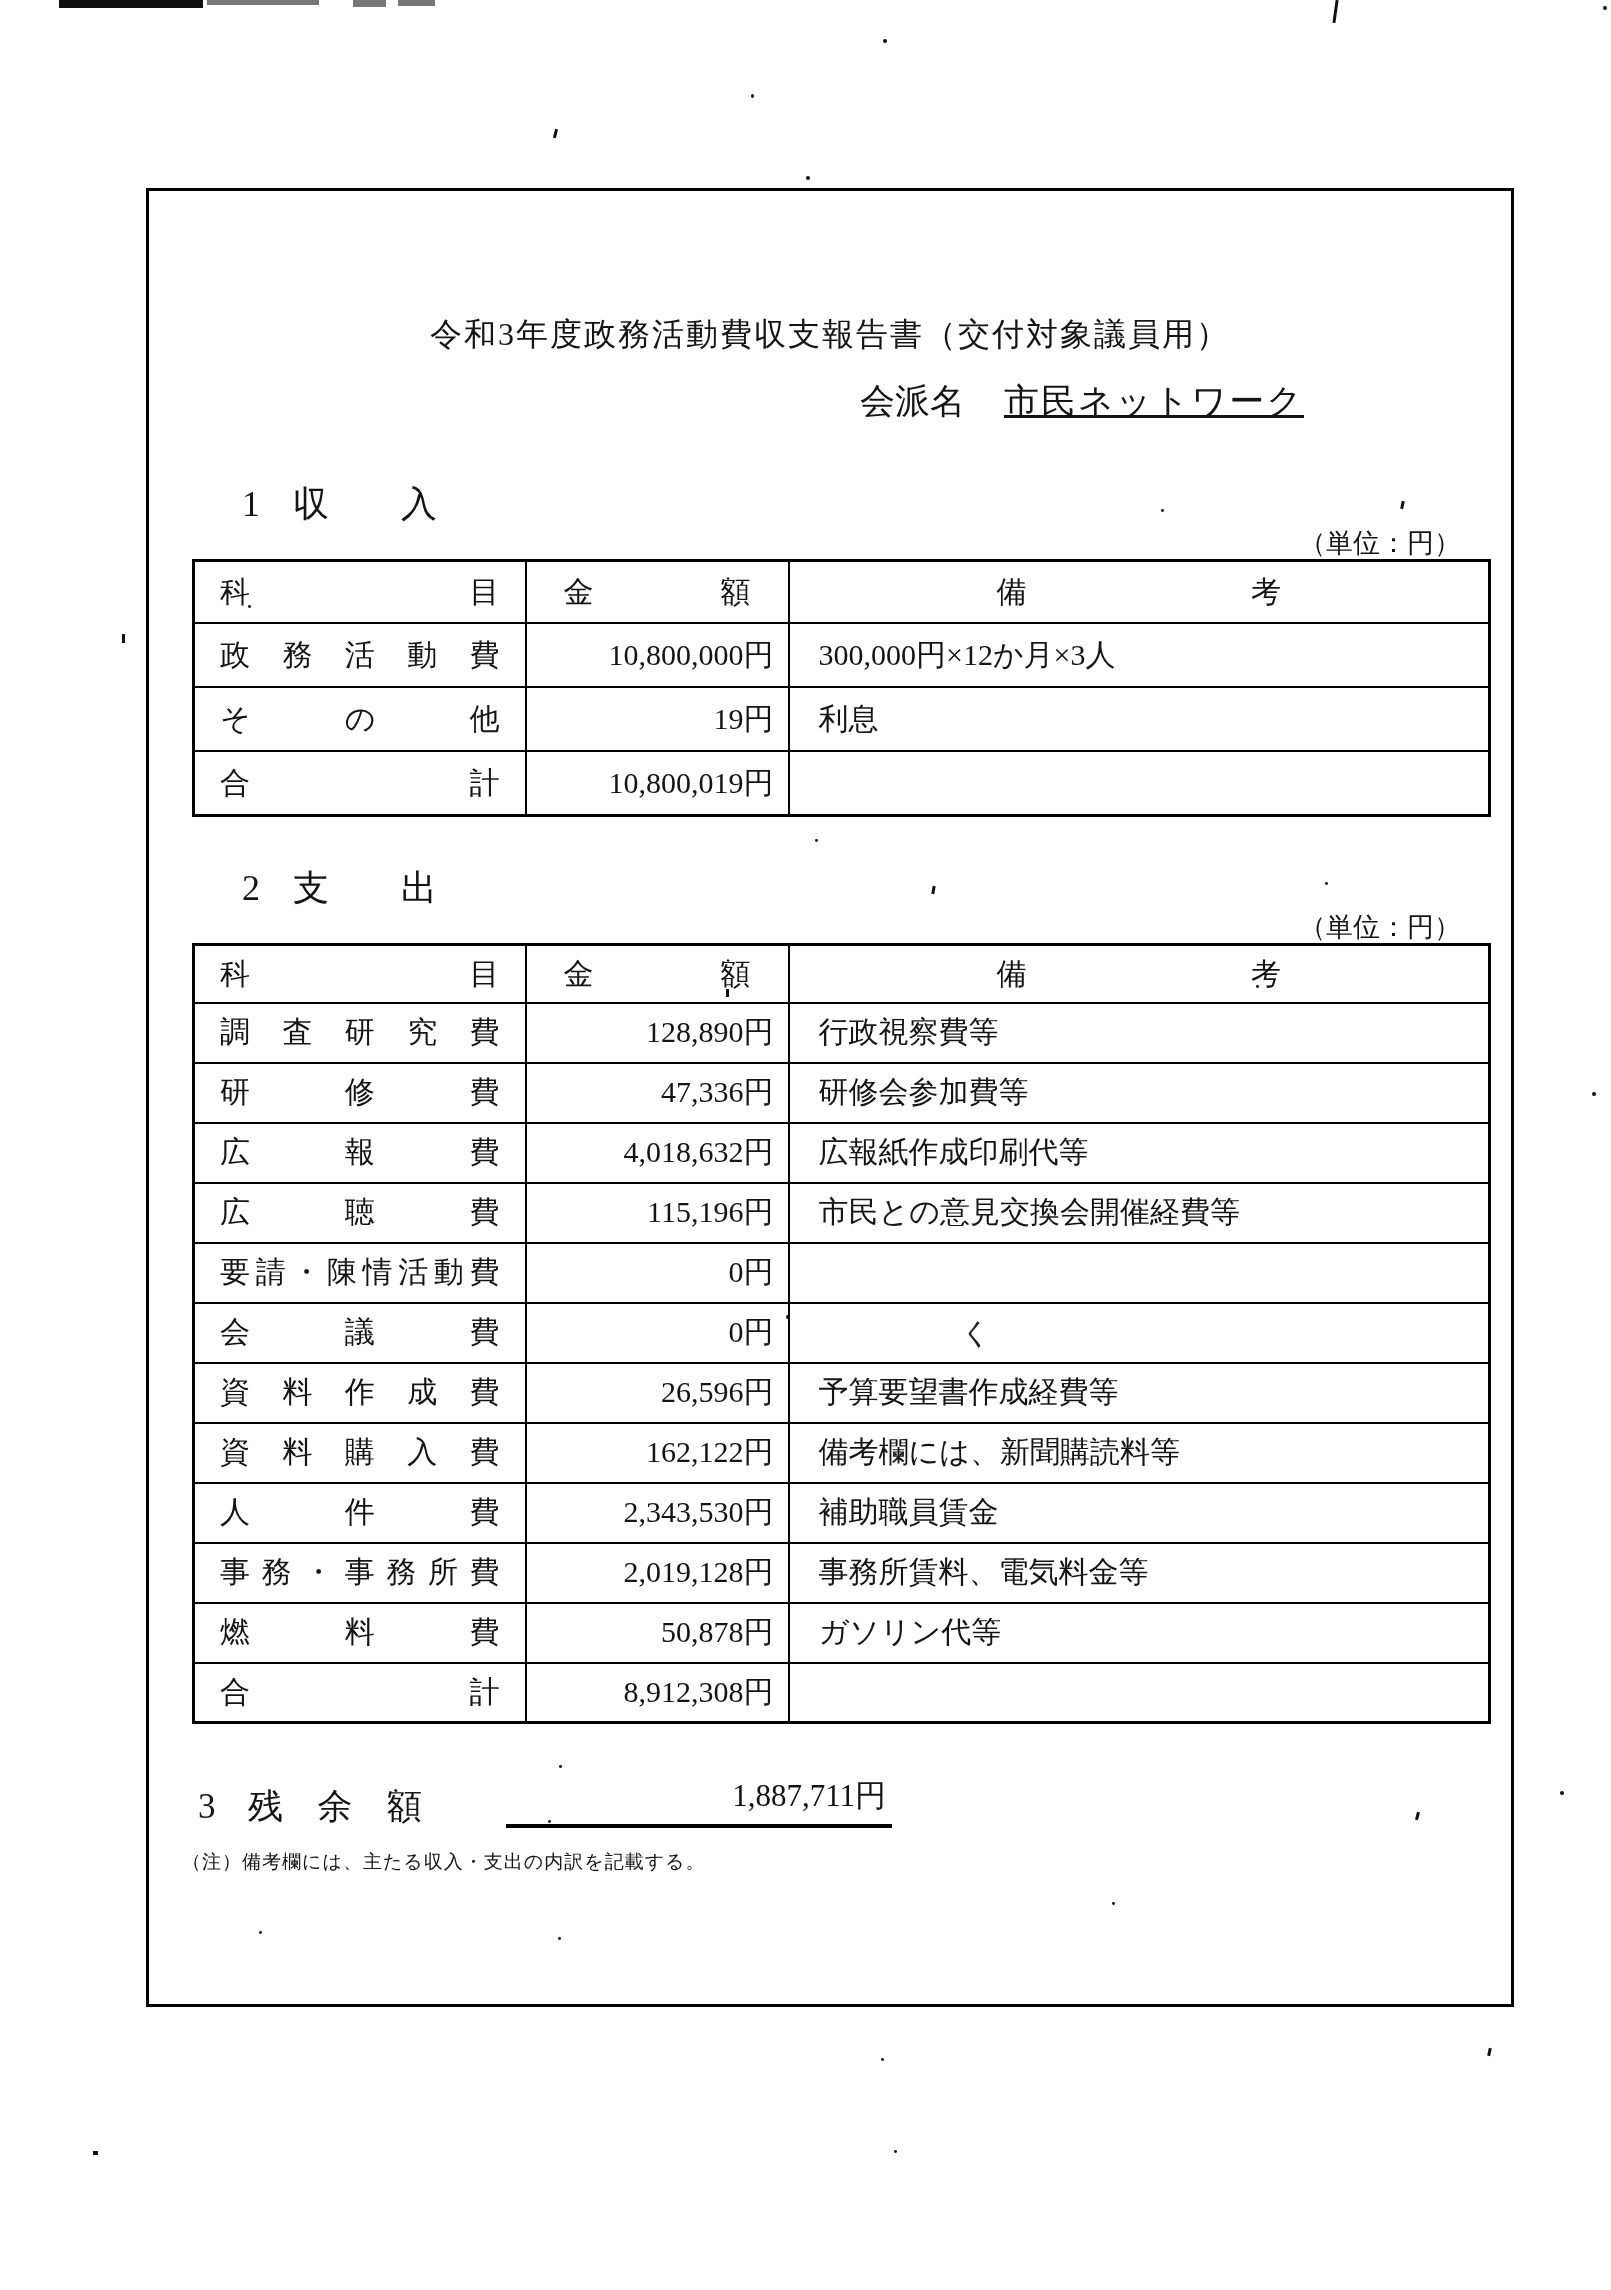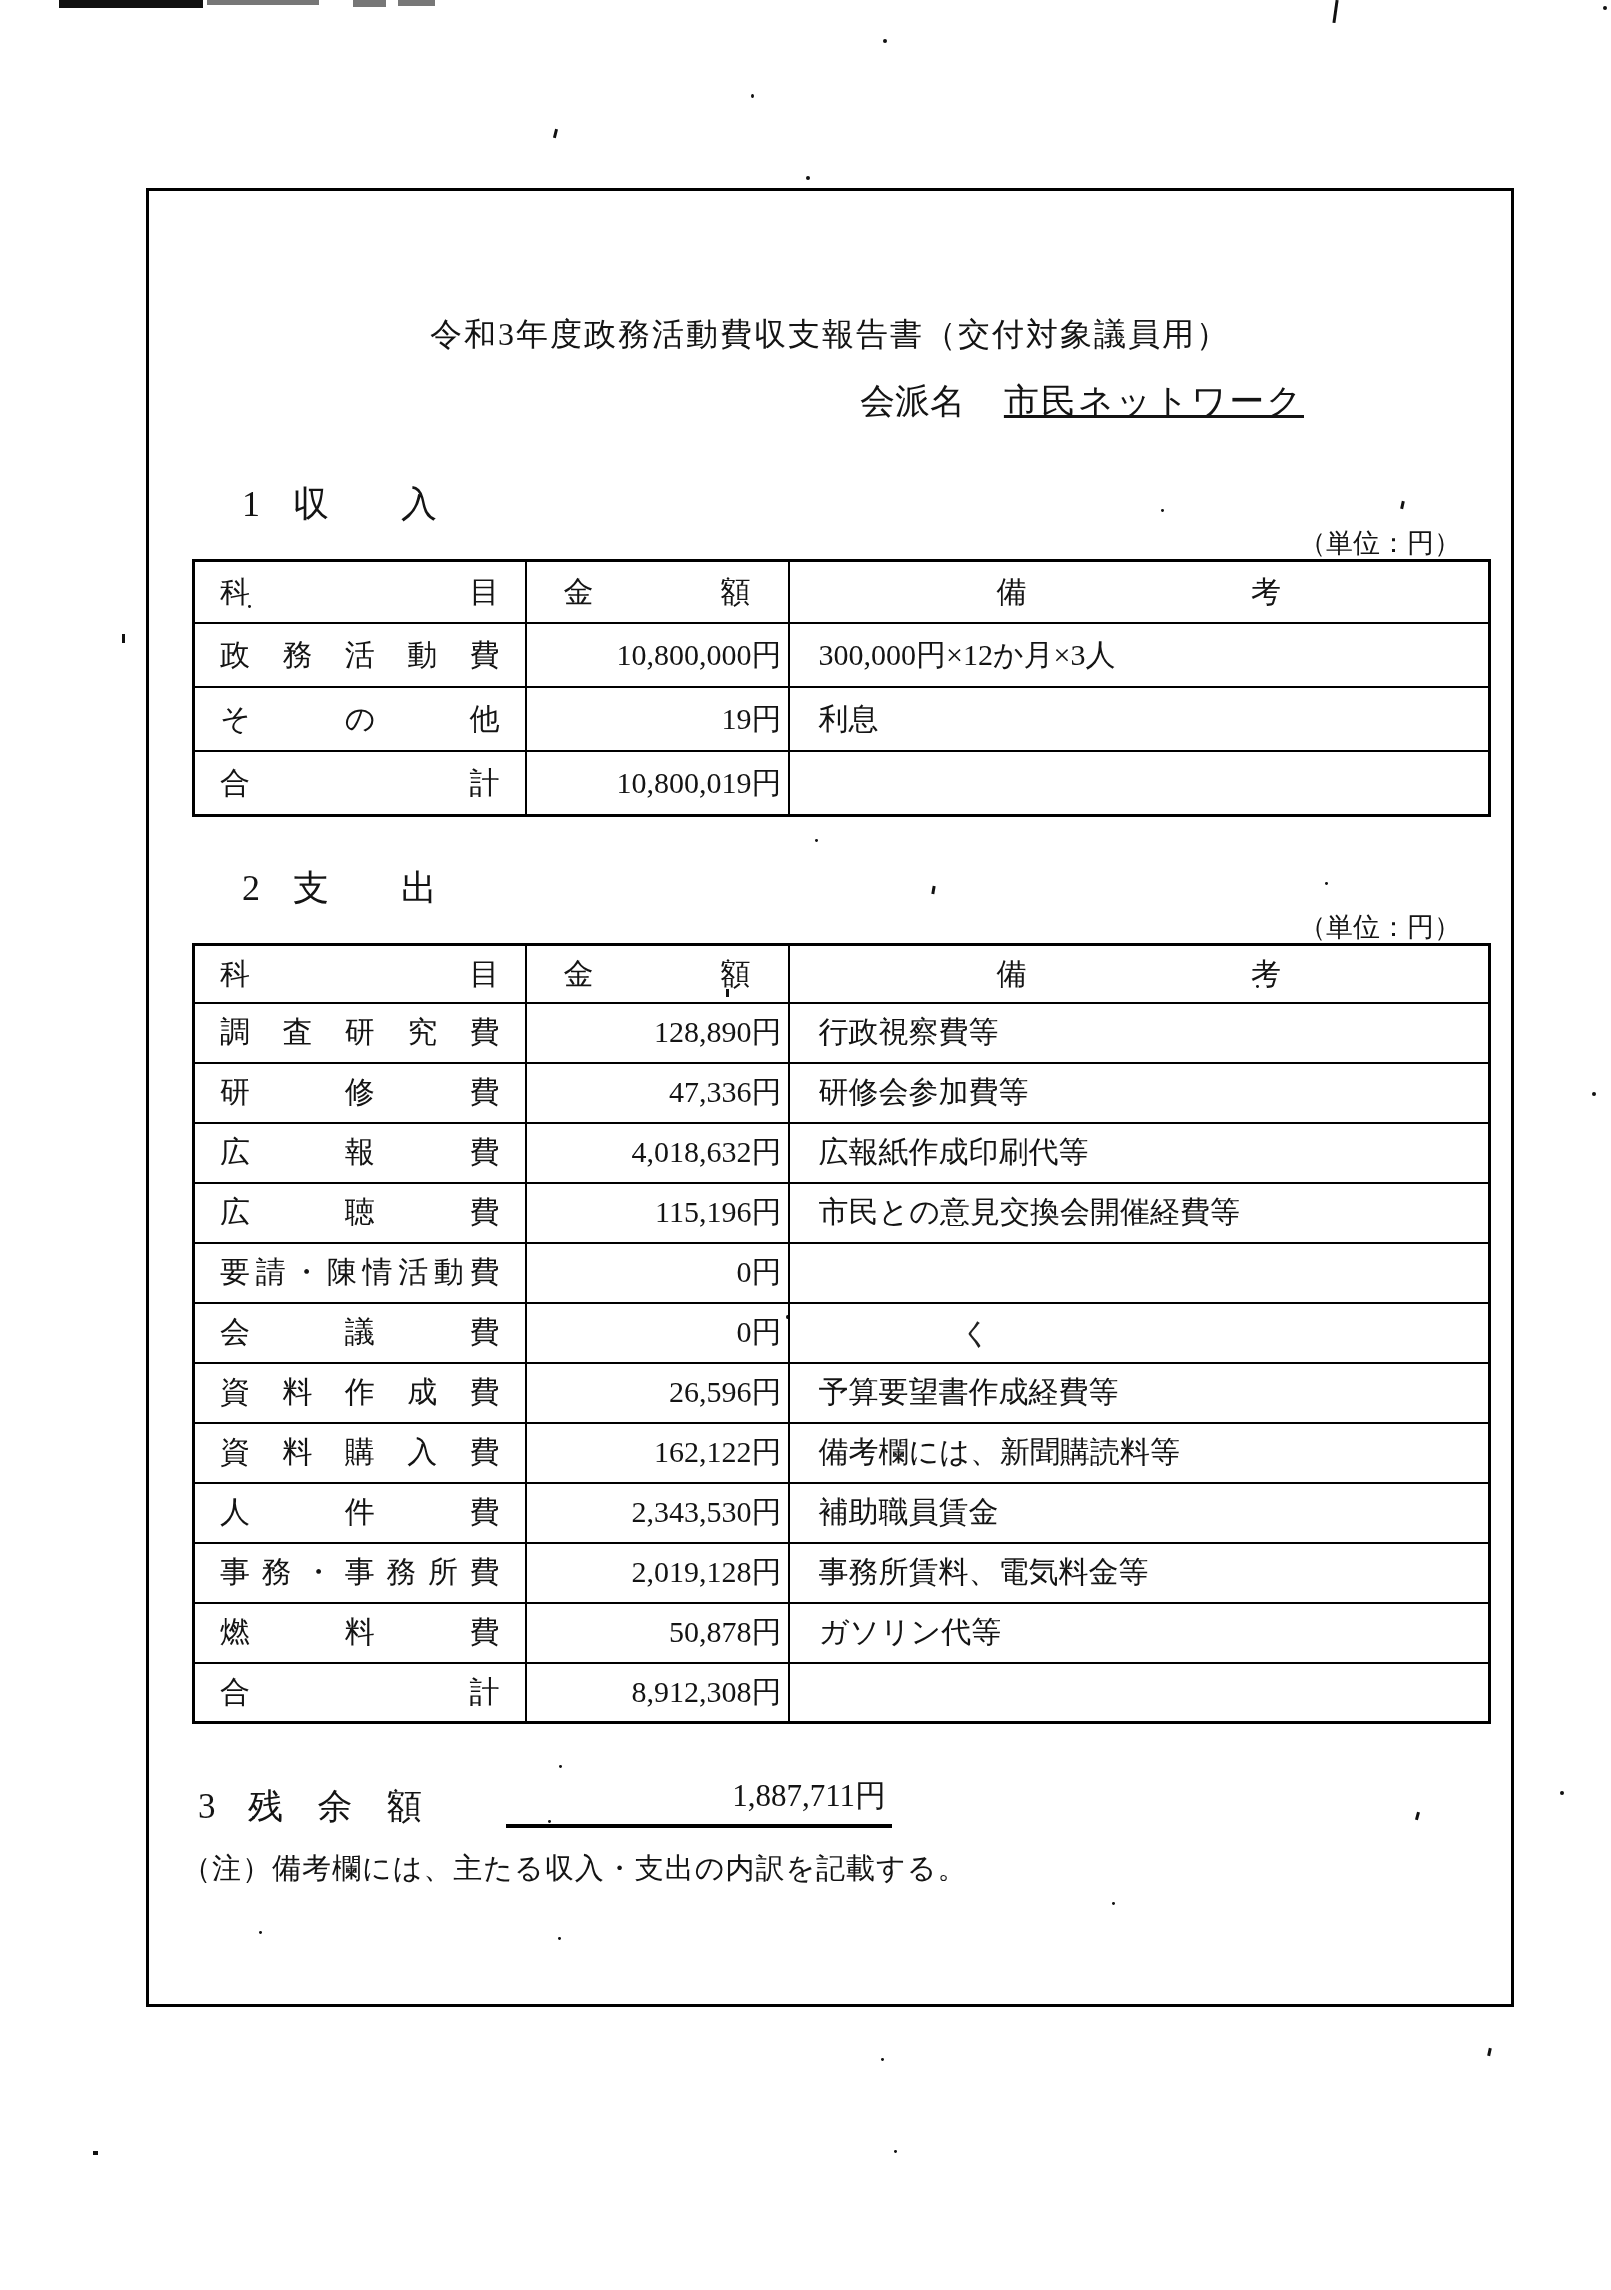--- a/index.html
+++ b/index.html
@@ -67,21 +67,21 @@
     font-weight:normal;
     vertical-align:middle;
     box-sizing:border-box;
     overflow:hidden;white-space:nowrap;
   }
   .report-table thead th{border-bottom:2.9px solid #000;}
   .col-item{width:332px;}
   .col-amount{width:263px;}
   .col-remark{width:701px;}
   .cell-item{padding:0 25px;}
-  .cell-amount{text-align:right;padding-right:6px;}
+  .cell-amount{text-align:right;padding-right:14px;}
   .cell-remark{text-align:left;padding-left:29px;}
   th.cell-amount{padding:0 37px;}
   th.cell-remark{padding:0 207px;}
   .income-table th{height:63px;}
   .income-table td{height:64px;}
   .expense-table th{height:58px;}
   .expense-table td{height:60px;}
   .total-row td{border-top:2.9px solid #000;}
   .spread{display:flex;justify-content:space-between;align-items:center;}
   
@@ -96,21 +96,21 @@
     box-sizing:border-box;
     width:386px;margin-left:84px;
     border-bottom:4.9px solid #000;
     text-align:right;
     font-size:31px;
     padding:0 5.9px 9.8px 0;
   }
   
   .footnote{
     margin-top:21.5px;margin-left:33px;
-    font-size:29px;line-height:1.3;letter-spacing:1px;
+    font-size:19px;line-height:1.3;letter-spacing:1px;
   }
 </style>
 </head>
 <body>
 
 <div class="canvas">
 
   <div class="artifact" style="left:59px;top:0;width:144px;height:7.8px;"></div>
   <div class="artifact gray" style="left:207px;top:0;width:112px;height:4.9px;"></div>
   <div class="artifact gray" style="left:353px;top:0;width:33px;height:6.8px;"></div>

